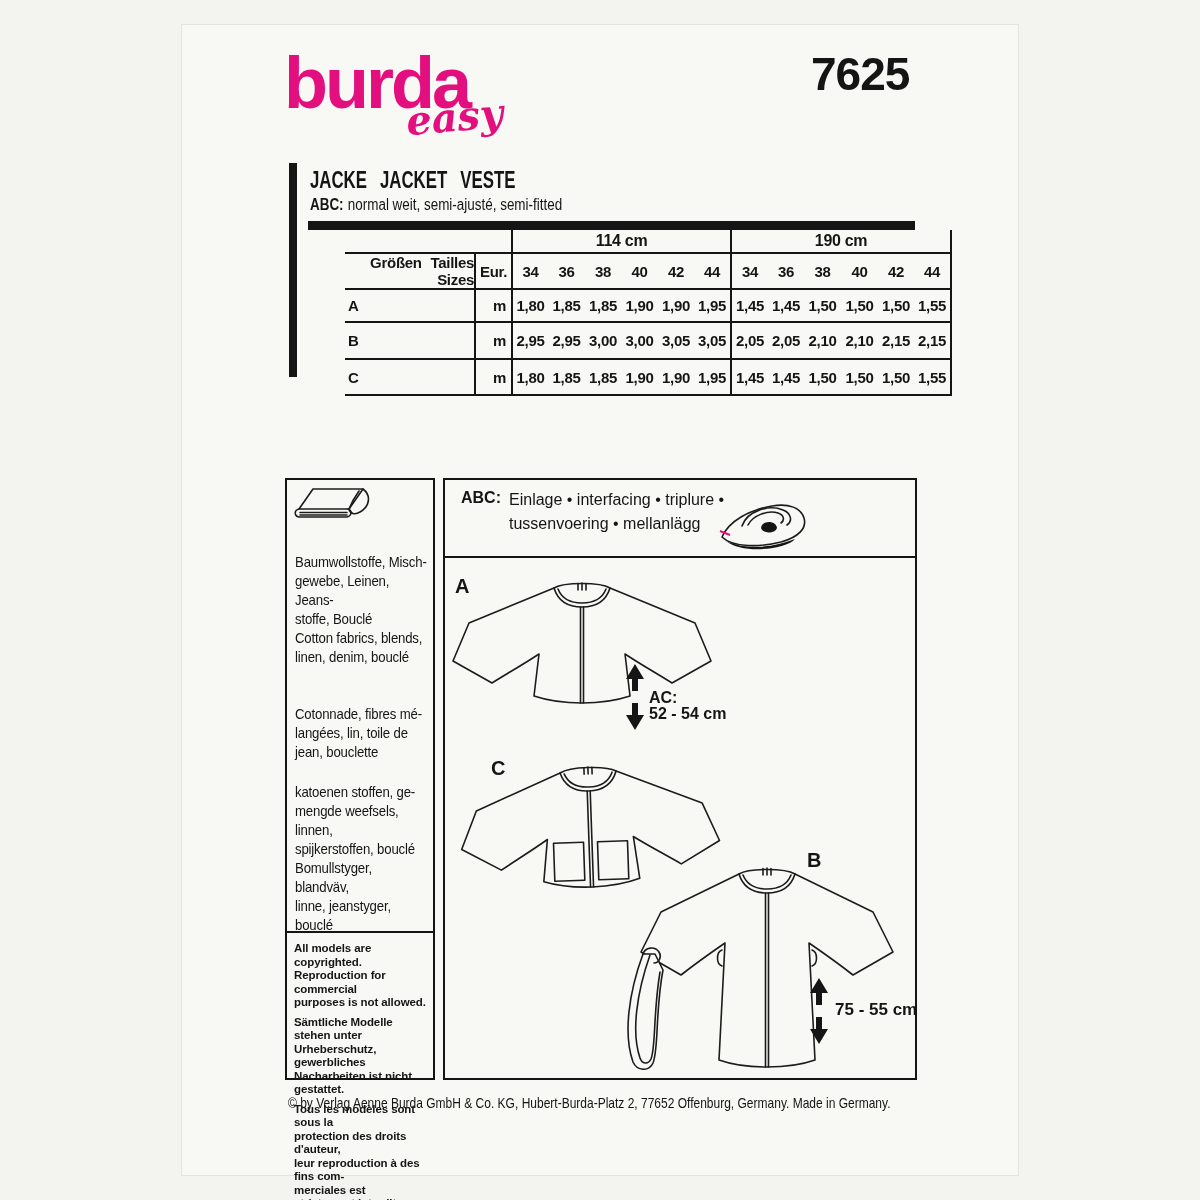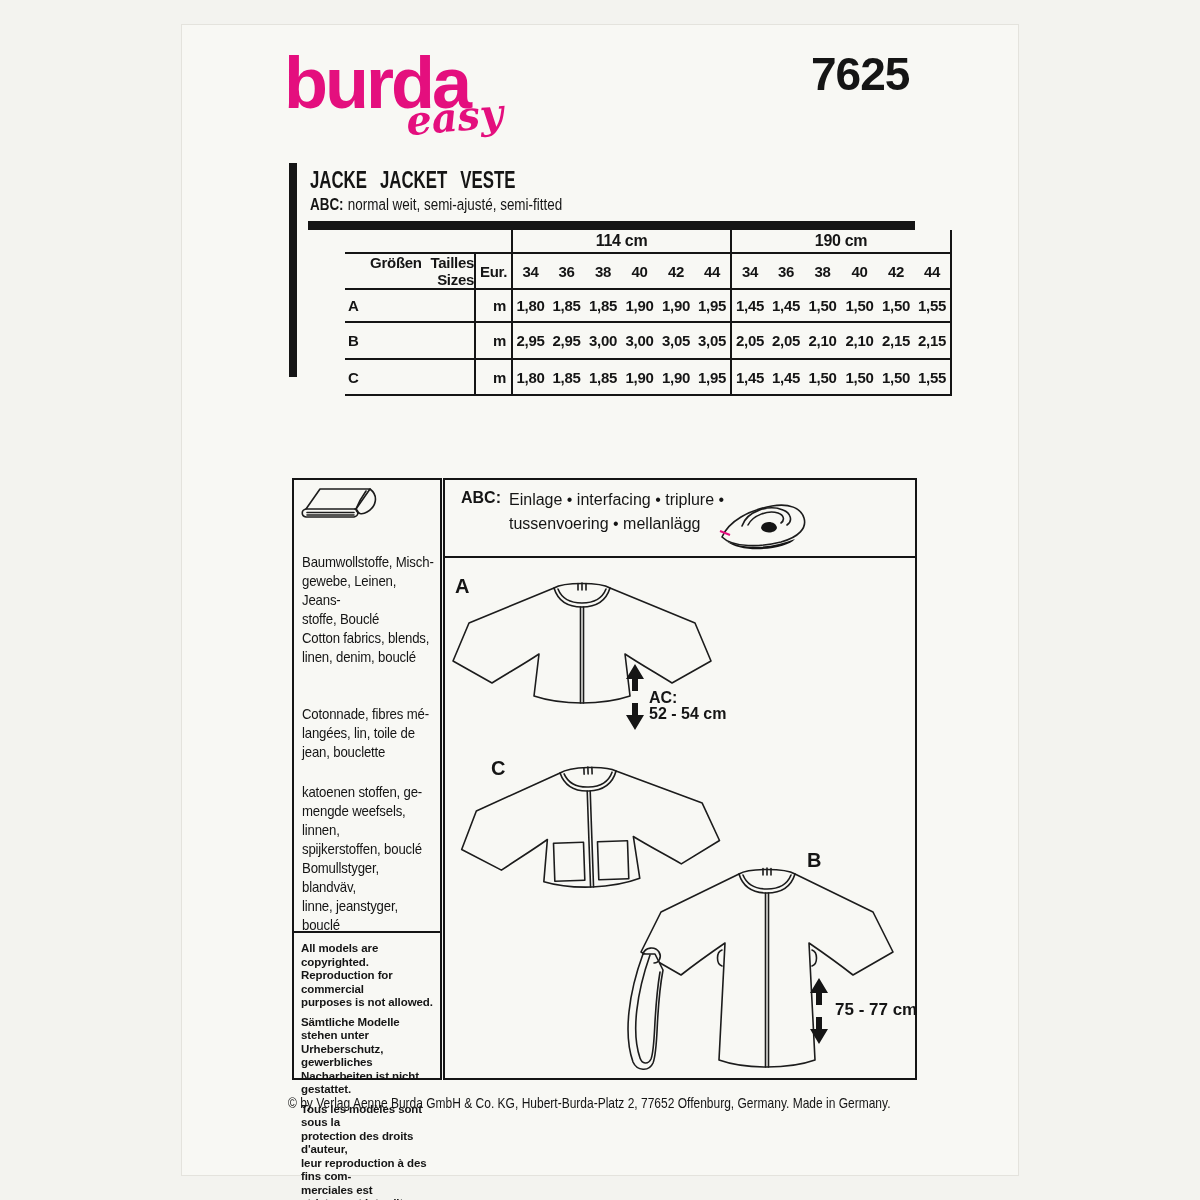--- a/index.html
+++ b/index.html
@@ -30,21 +30,21 @@
   td { text-align:center; vertical-align:middle; border-bottom:2px solid #151515; padding:0; overflow:hidden; }
   .r-hdr td { height:23px; font-size:16px; }
   .r-sz td  { height:24px;text-align:center; }
   .r-a td { height:33px; } .r-b td { height:37px; } .r-c td { height:36px; }
   td.lbl { text-align:left; padding-left:3px; }
   td.szlbl { text-align:right; padding-left:3px; word-spacing:5px; transform:none; }
   td.unit { text-align:right; padding-right:5px; }
   .bl { border-left:2px solid #151515; } .br { border-right:2px solid #151515; }
 
   
-  .fabric-box { left:110px; top:453px; width:150px; height:602px; border:2px solid #151515; }
+  .fabric-box { left:103px; top:453px; width:150px; height:602px; border:2px solid #151515; }
   .main-box { left:261px; top:453px; width:474px; height:602px; border:2px solid #151515; }
 
   .mat { left:8px; width:150px; white-space:pre-line; font-size:15px; line-height:19px; transform:scaleX(.88); transform-origin:0 0; letter-spacing:-0.2px; }
   .m-de{top:72px} .m-en{top:148px} .m-fr{top:224px} .m-nl{top:302px} .m-sv{top:378px}
   .copyright-box { left:0; right:0; bottom:0; height:147px; border-top:2px solid #151515; padding:9px 4px 0 7px; }
   .cp { white-space:pre-line; font-weight:700; font-size:11.5px; line-height:13.5px; margin-bottom:6px; letter-spacing:-0.1px; }
 
   .abc-strip { left:0; top:0; right:0; height:78px; border-bottom:2px solid #151515; position:absolute; }
   .abc-label { left:16px; top:9px; font-weight:700; font-size:16px; }
   .abc-text { left:64px; top:8px; font-size:16px; line-height:24px; white-space:pre-line; }
@@ -259,17 +259,17 @@
       <g>
         <path class="fill-ln" d="M28,92 C14,130 8,172 18,200 C22,209 34,210 38,201 C44,186 40,150 48,108 L40,92 Z"></path>
         <path class="ln" d="M35,93 C22,130 16,170 25,196 C27,202 33,203 36,197 C41,184 38,152 45,110"></path>
         <path class="ln" d="M28,92 C30,85 40,84 44,90 C47,95 44,101 39,101"></path>
       </g>
     </svg>
     <svg class="abs arrow-b" width="20" height="66" viewBox="0 0 20 66">
       <path class="solid" d="M10,0 L19,15 L13,15 L13,27 L7,27 L7,15 L1,15 Z"></path>
       <path class="solid" d="M10,66 L19,51 L13,51 L13,39 L7,39 L7,51 L1,51 Z"></path>
     </svg>
-    <div class="abs measure ms-b">75 - 77 cm</div>
+    <div class="abs measure ms-b">75 - 55 cm</div>
   </div>
 
   <div class="abs footer">© by Verlag Aenne Burda GmbH &amp; Co. KG, Hubert-Burda-Platz 2, 77652 Offenburg, Germany. Made in Germany.</div>
 </div>
 
 </body></html>

